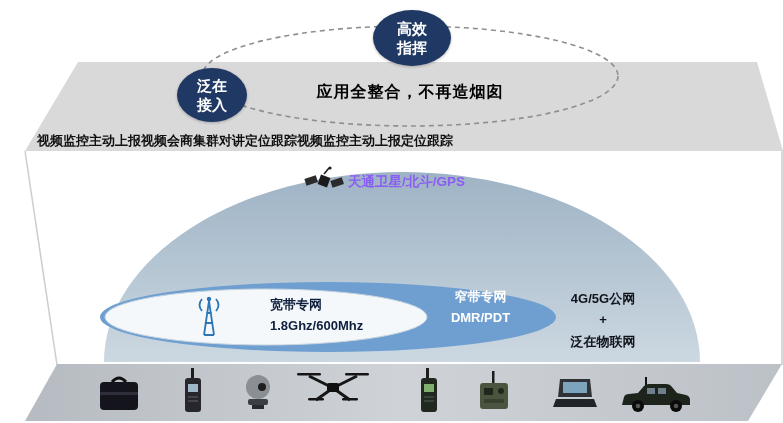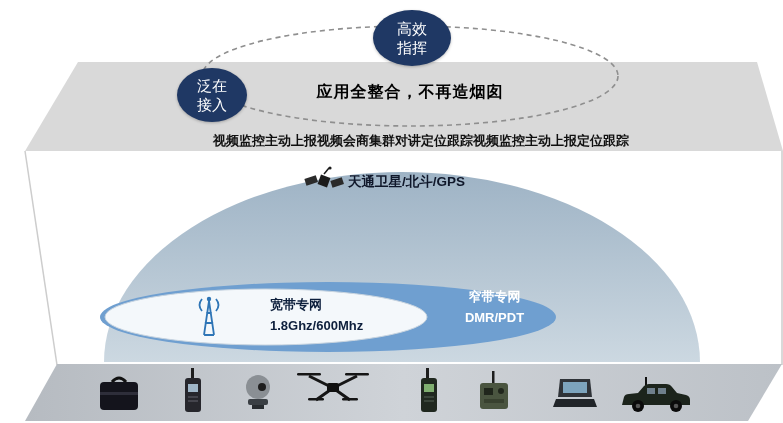--- a/index.html
+++ b/index.html
@@ -1,25 +1,25 @@
 <!DOCTYPE html>
 <html><head>
 <meta charset="utf-8">
 <style>
   html,body{margin:0;padding:0;background:#ffffff;font-family:"Liberation Sans","DejaVu Sans",sans-serif;}
   .canvas{position:relative;width:783px;height:423px;background:#ffffff;overflow:hidden;}
   svg.bg{position:absolute;left:0;top:0;}
   .abs{position:absolute;}
   .badge{display:flex;align-items:center;justify-content:center;text-align:left;
-         background:#1F3864;color:#fff;border-radius:50%;font-weight:normal;
+         background:#1F3864;color:#fff;border-radius:50%;font-weight:bold;
          font-size:15px;line-height:1.3;white-space:pre-line;box-shadow:0 1px 3px rgba(0,0,0,.25);}
   .title{font-size:16px;font-weight:bold;color:#000;text-align:center;letter-spacing:1px;}
-  .apps{display:flex;justify-content:center;margin-left:44px;}
+  .apps{display:flex;justify-content:flex-start;}
   .apps span{font-size:13px;font-weight:bold;color:#101010;white-space:nowrap;}
-  .sat-label{font-size:13.5px;font-weight:bold;color:#0f172a;white-space:nowrap;}
+  .sat-label{font-size:13.5px;font-weight:bold;color:#8b5cf6;white-space:nowrap;}
   .ml{white-space:pre-line;font-weight:bold;font-size:13px;line-height:1.65;}
   .net-broadband{color:#0d1f3c;text-align:left;}
   .net-narrowband{color:#ffffff;text-align:center;}
   .net-public{color:#10131a;text-align:center;}
   .device{position:absolute;}
 </style>
 </head>
 <body>
 
 <div class="canvas">
@@ -86,23 +86,26 @@
     <svg width="30" height="46" viewBox="0 0 30 46">
       <circle cx="15" cy="6" r="2.2" fill="#2e75b6"></circle>
       <path d="M15 8 L10 42 M15 8 L20 42 M12.2 20 h5.6 M10.8 30 h8.4 M10 42 h10" stroke="#2e75b6" stroke-width="1.8" fill="none"></path>
       <path d="M8 6 q-5 6 0 12" stroke="#2e75b6" stroke-width="1.8" fill="none"></path>
       <path d="M22 6 q5 6 0 12" stroke="#2e75b6" stroke-width="1.8" fill="none"></path>
     </svg>
   </div>
   <div class="ml net-broadband abs" style="left:258px;top:294px;width:150px;margin-left:12px;">宽带专网
 1.8Ghz/600Mhz</div>
 
-  <div class="ml net-narrowband abs" style="left:432px;top:286px;width:125px;">窄带专网
+  <div class="ml net-narrowband abs" style="left:418px;top:286px;width:125px;">窄带专网
 DMR/PDT</div>
 
+  <div class="ml net-public abs" style="left:543px;top:288px;width:120px;">4G/5G公网
++
+泛在物联网</div>
 
   <div class="device" style="left:96px;top:374px;">
     <svg width="46" height="40" viewBox="0 0 46 40">
       <path d="M16 8 q7 -8 14 0" fill="none" stroke="#111" stroke-width="3"></path>
       <rect x="4" y="8" width="38" height="28" rx="4" fill="#14141c"></rect>
       <rect x="4" y="18" width="38" height="3" fill="#2e2e3a"></rect>
     </svg>
   </div>
 
   <div class="device" style="left:182px;top:368px;">

